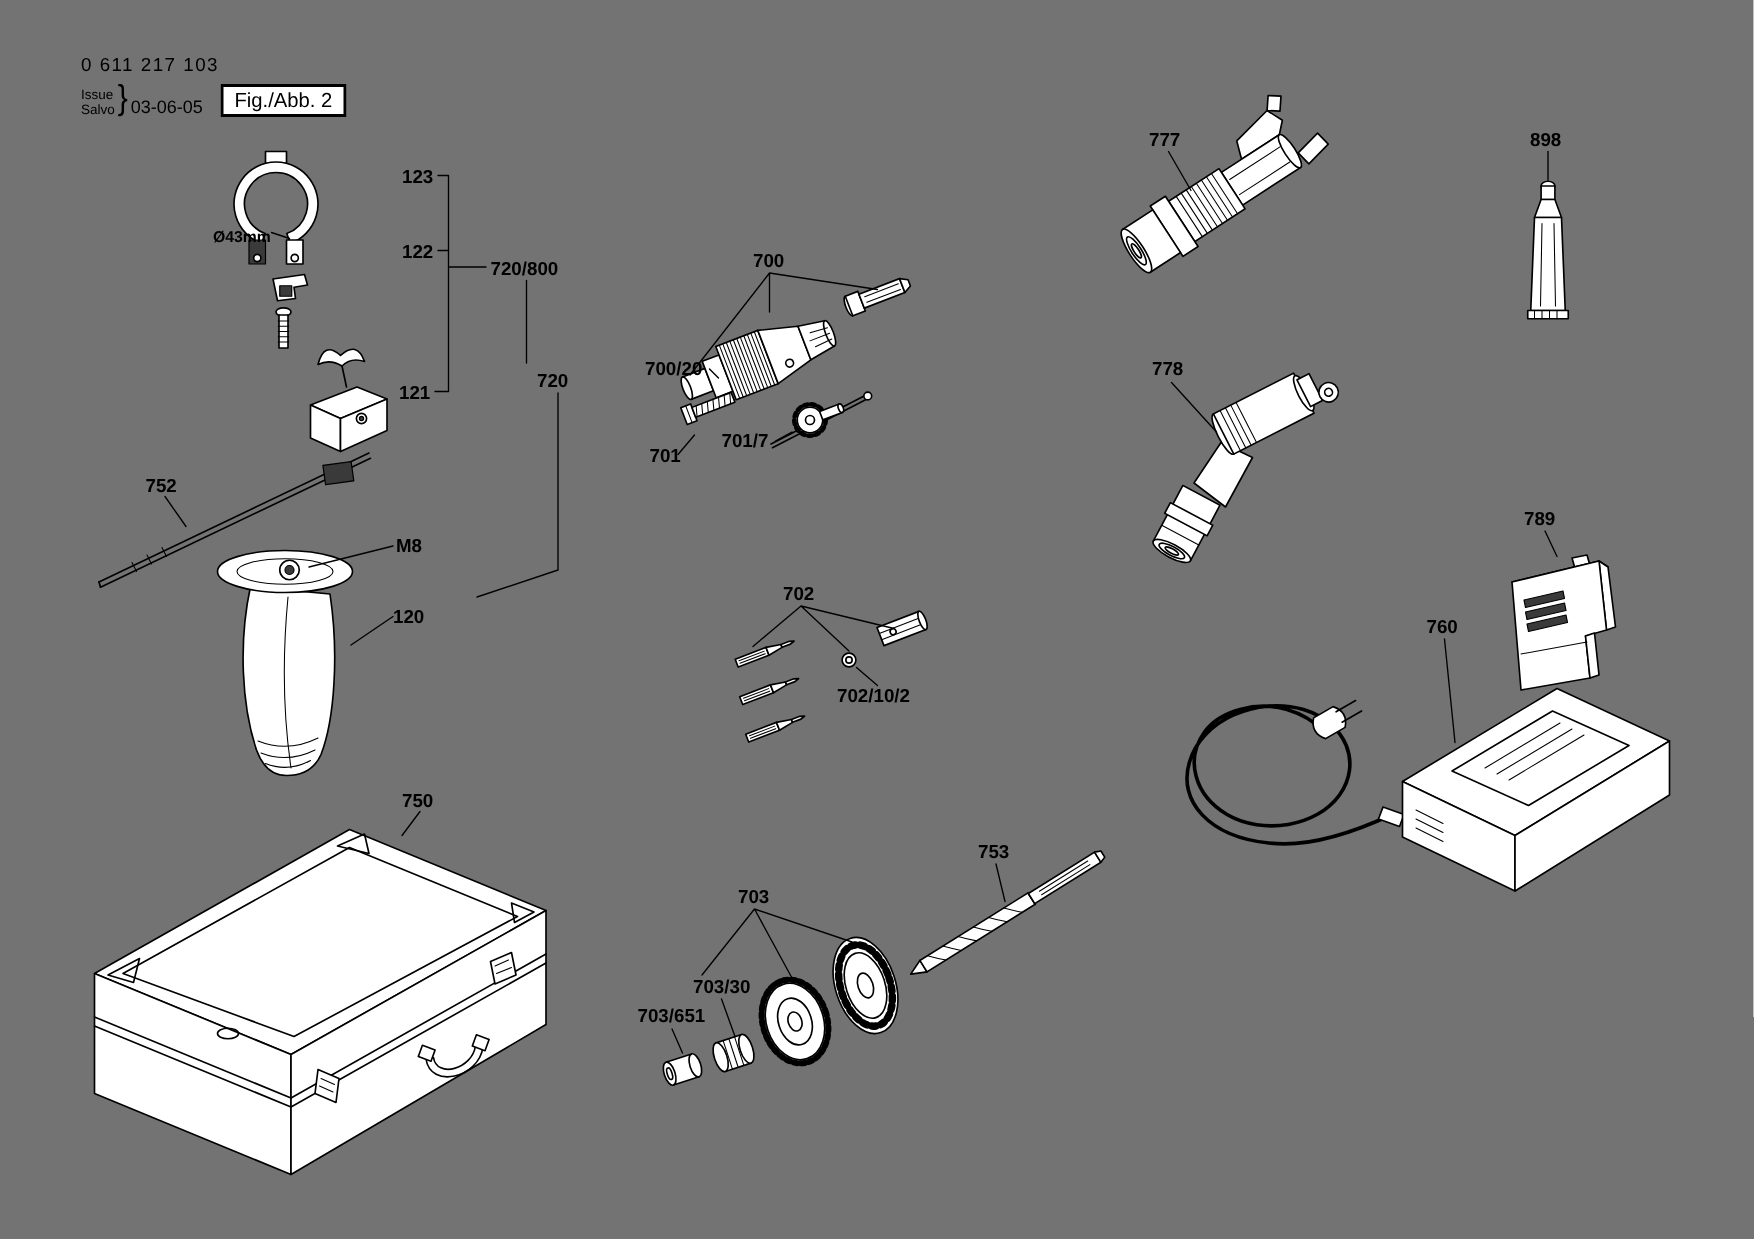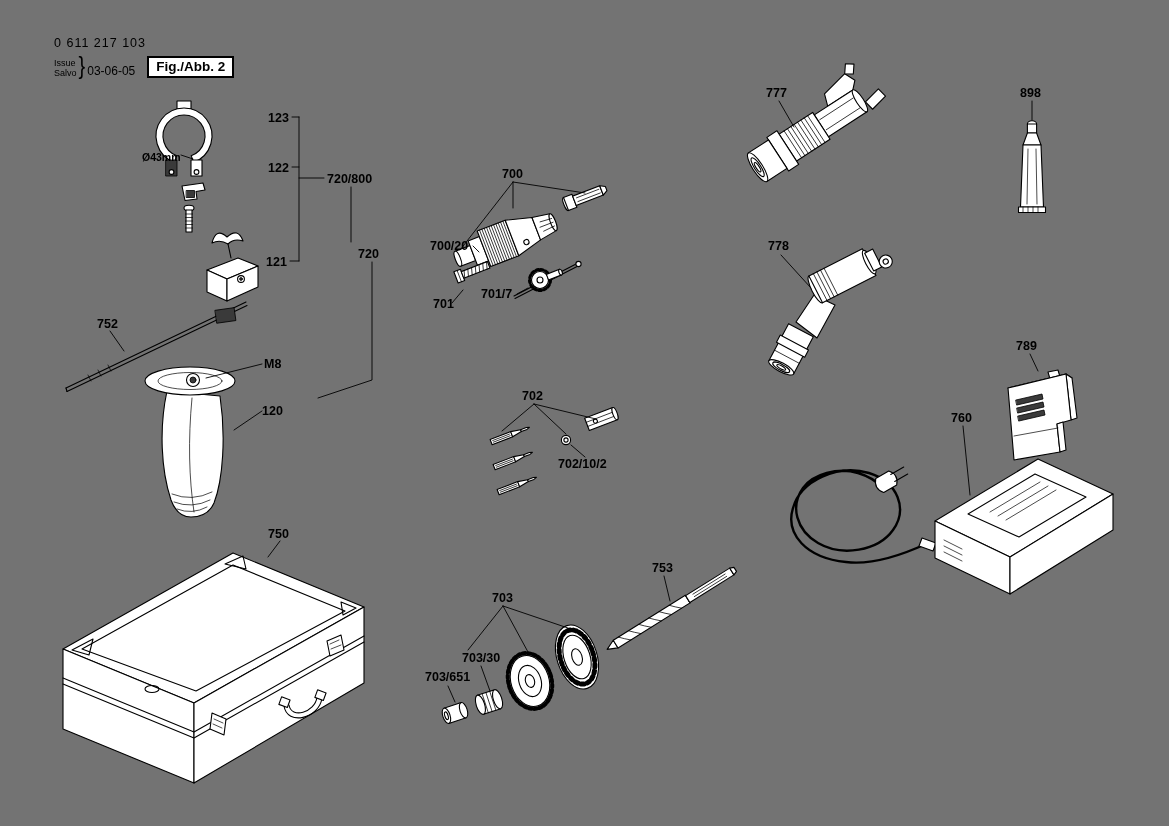--- a/index.html
+++ b/index.html
@@ -8,21 +8,21 @@
         font-family:"Liberation Sans",sans-serif;color:#000}
   .drawing{position:absolute;left:0;top:0}
 
   
   .hdr{position:absolute;left:54px;top:36px}
   .part-no{font-size:12.5px;letter-spacing:1px}
   .issue-row{display:flex;align-items:flex-end;margin-top:5px}
   .issue-col{display:flex;flex-direction:column;font-size:9px;line-height:10px}
   .brace{font-size:20px;font-weight:400;margin:0 1px 0 2px;transform:scaleY(1.15);display:inline-block}
   .date{font-size:12px;margin-left:1px}
-  .figbox{border:2px solid #000;font-weight:700;font-size:13.5px;padding:1px 7px 2px 7px;
+  .figbox{border:2px solid #000;font-weight:400;font-size:13.5px;padding:1px 7px 2px 7px;
           margin-left:12px;background:#fff;white-space:nowrap}
 
   
   .footer{position:absolute;left:1004px;top:737px;font-size:9.5px;line-height:11px}
 
   
   svg *{stroke-linejoin:round;stroke-linecap:round}
   .s{stroke:#000;stroke-width:1.1;fill:#fff}
   .sn{stroke:#000;stroke-width:1.1;fill:none}
   .thin{stroke:#000;stroke-width:.7;fill:none}

